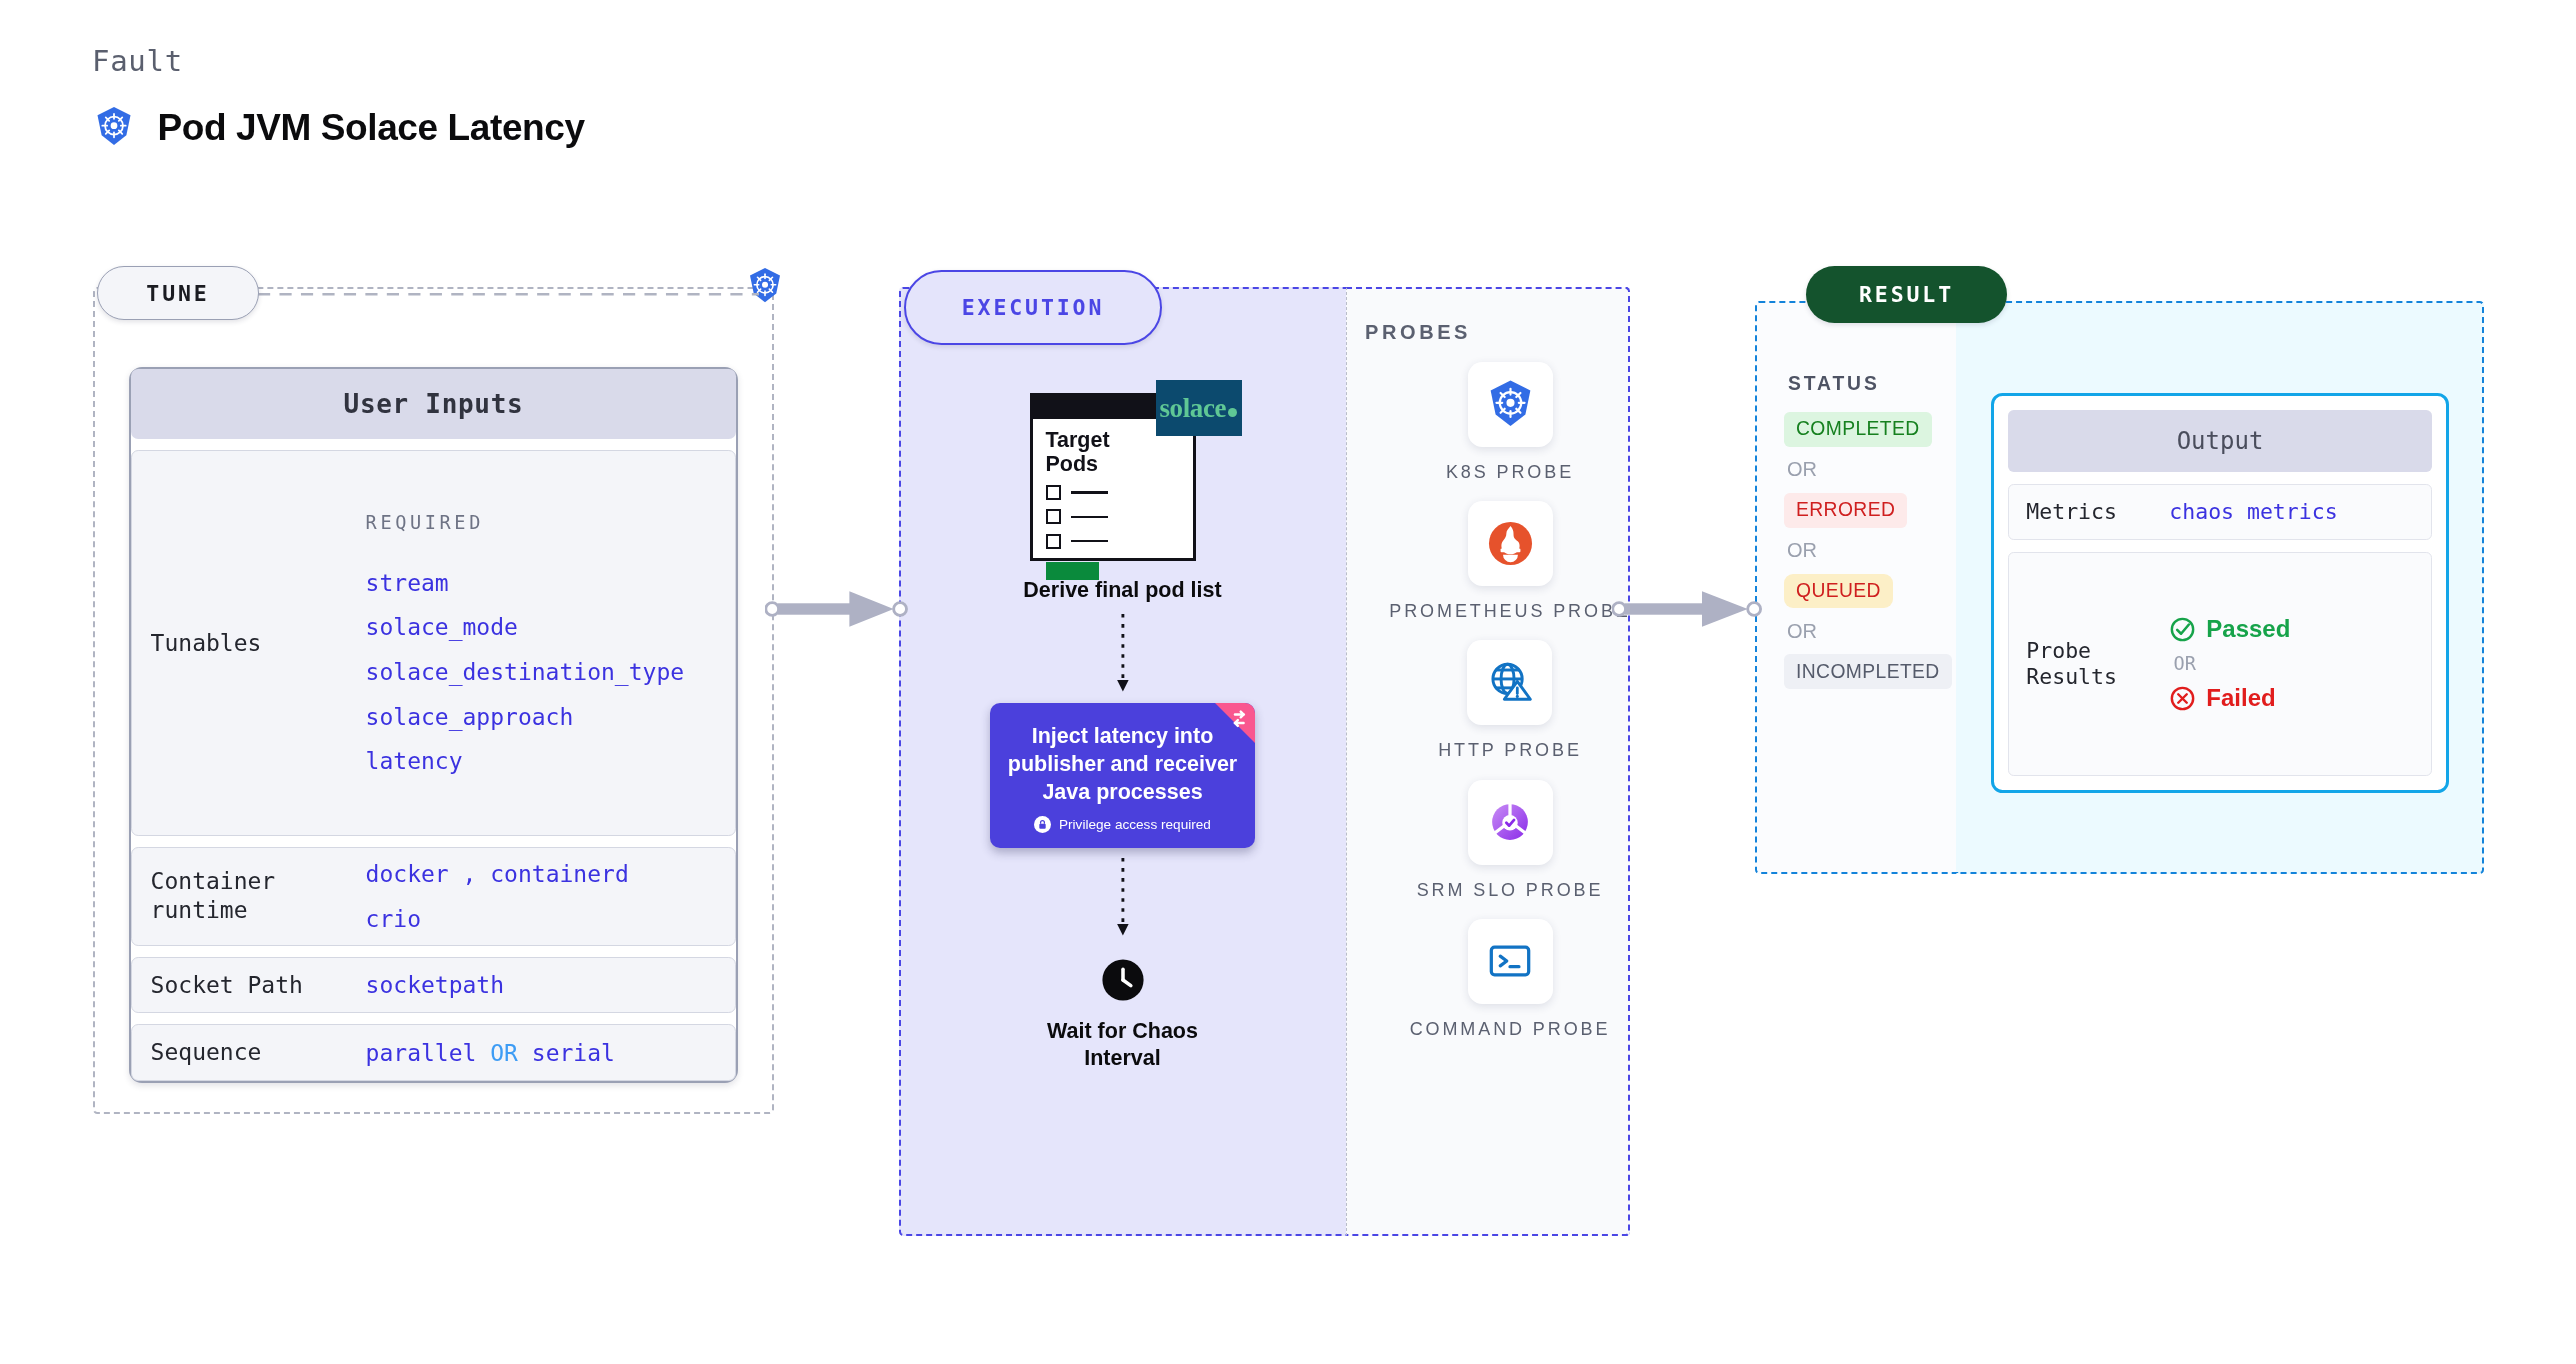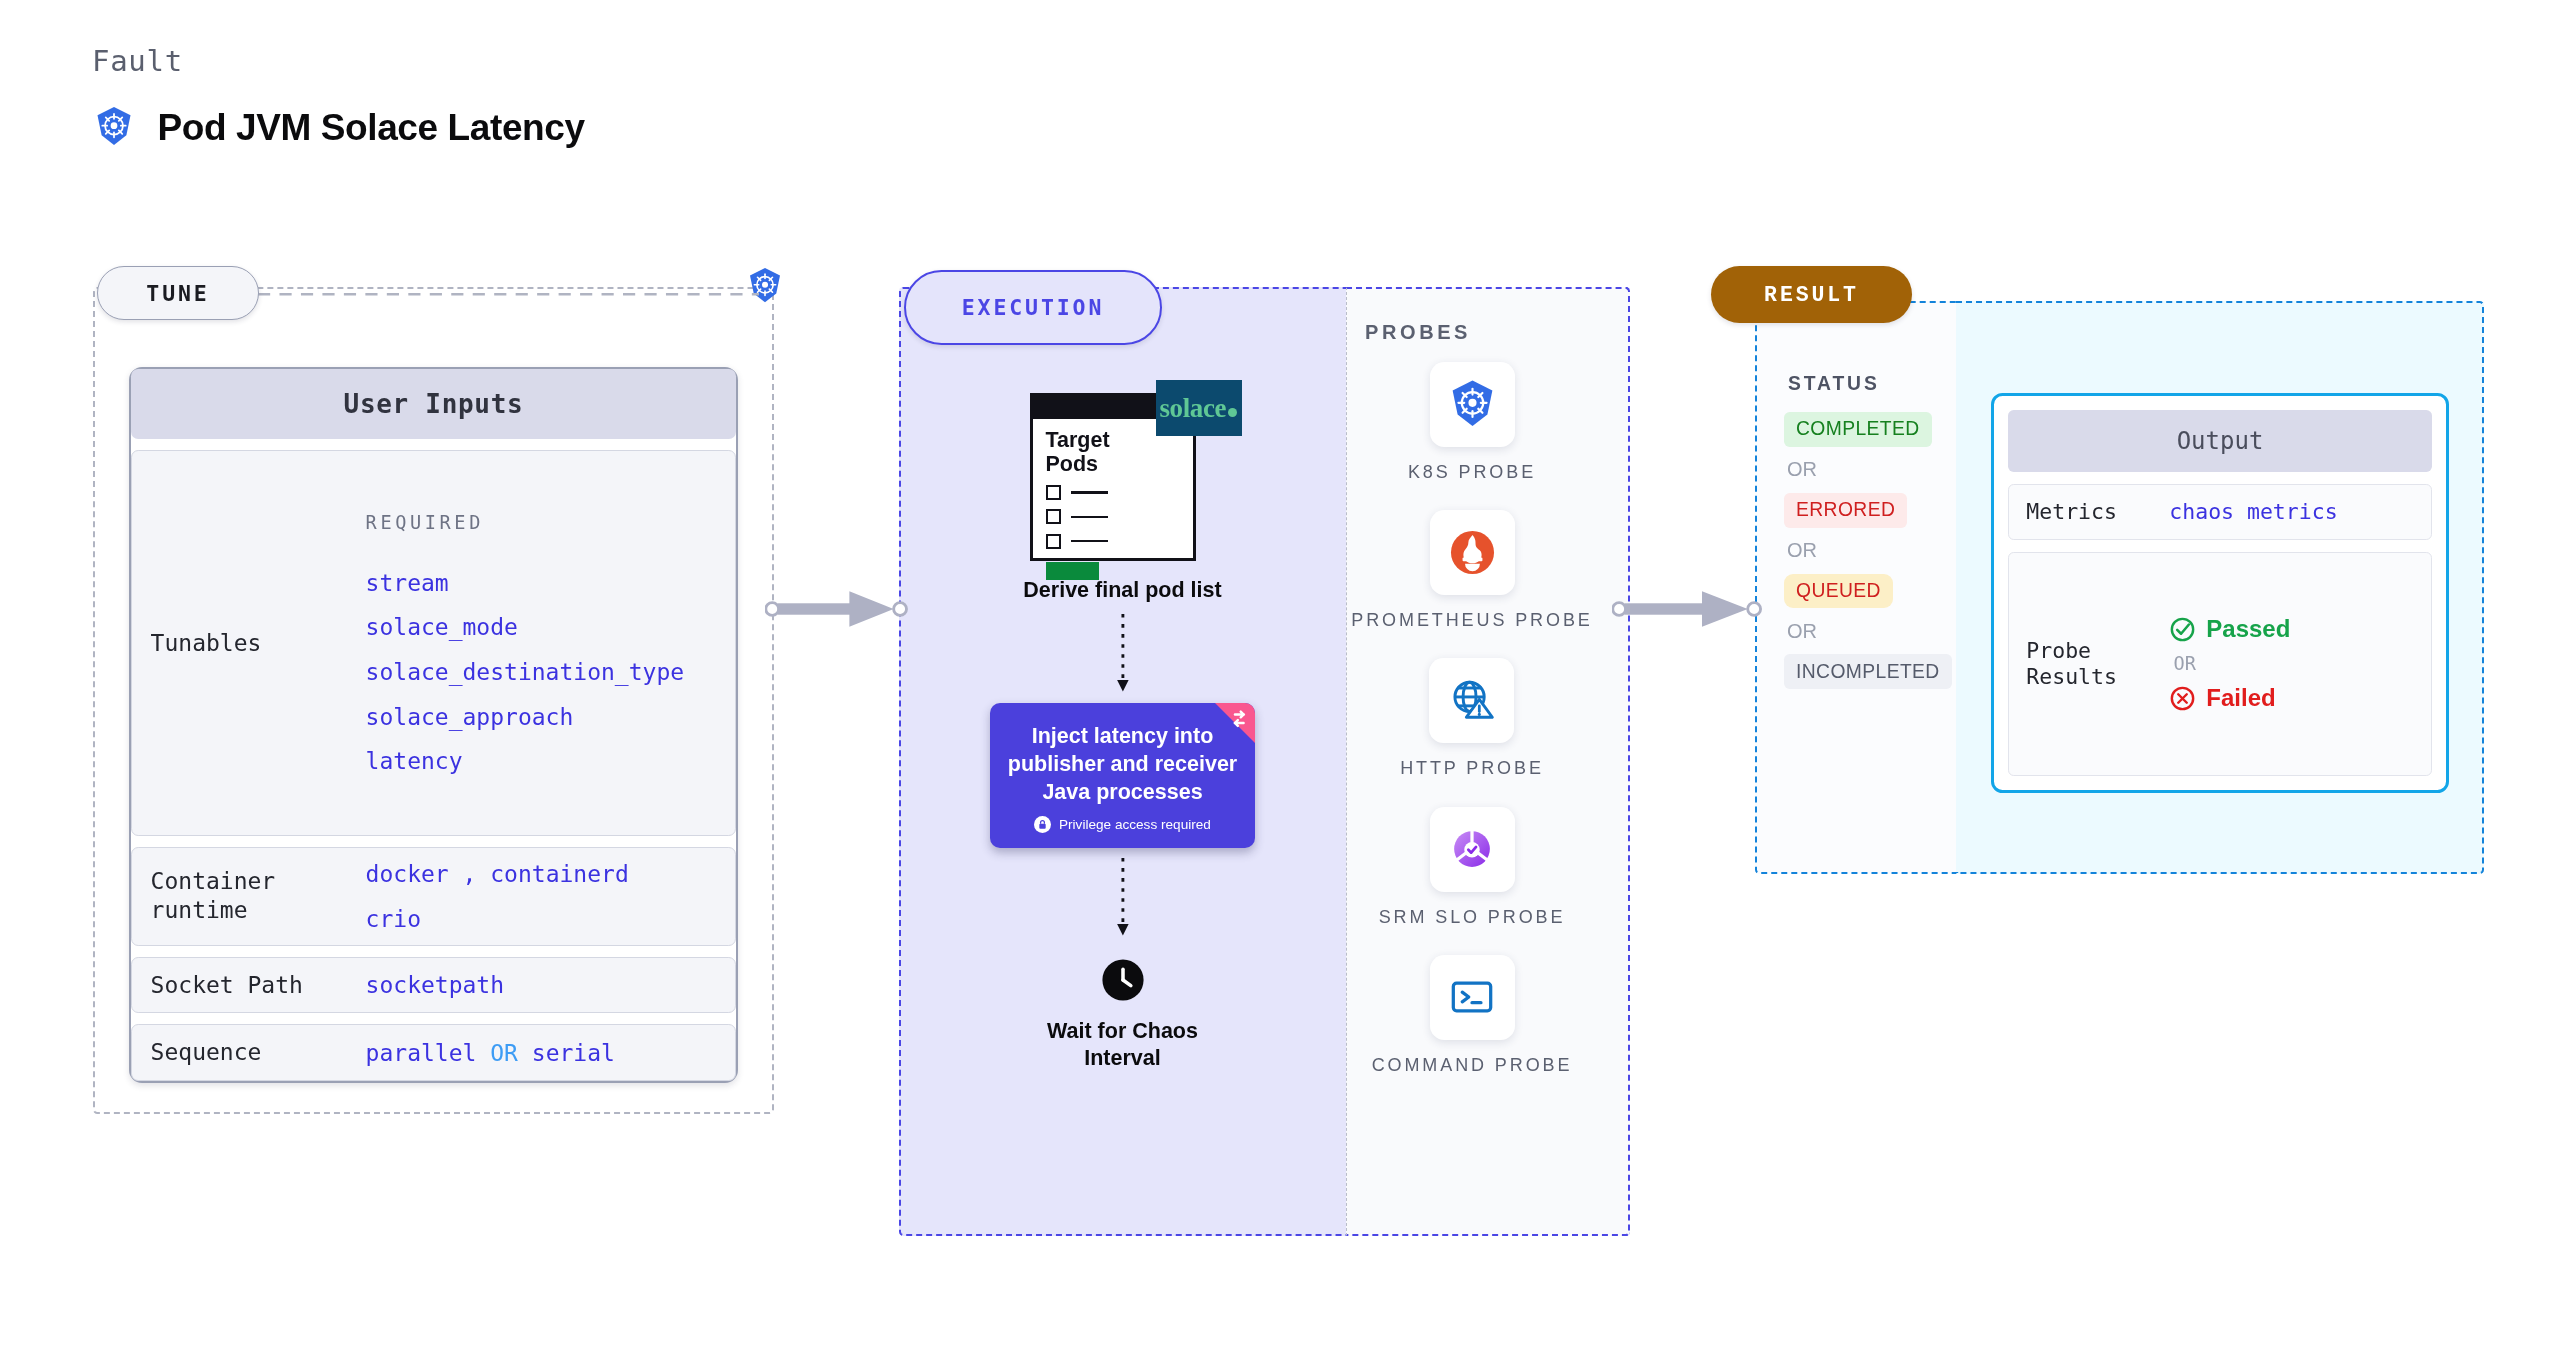--- a/index.html
+++ b/index.html
@@ -28,22 +28,22 @@
   }
   #tune-pill {
     left: 97px; top: 266px; width: 162px; height: 54px;
     background: #f4f5f9; border: 1.8px solid #9aa0b4; color: #1b1c22; font-size: 21.5px;
   }
   #execution-pill {
     left: 904px; top: 270px; width: 258px; height: 75px;
     background: #e4e4fb; border: 2.1px solid #4b46e5; color: #4b46e5; font-size: 21.5px;
   }
   #result-pill {
-    left: 1711px; top: 266px; width: 201px; height: 57px;
-    background: #a16207; color: #ffffff; font-size: 21.5px; border: none; font-family: Liberation Mono, monospace;
+    left: 1806px; top: 266px; width: 201px; height: 57px;
+    background: #14532d; color: #ffffff; font-size: 21.5px; border: none;
   }
 
   
   .region { position: absolute; }
   #tune-region {
     left: 93px; top: 287px; width: 681px; height: 827px;
     border: 2.1px dashed #b0b4c2; border-radius: 4.3px; background: transparent;
   }
   #exec-region {
     left: 899px; top: 287px; width: 731px; height: 949px;
@@ -144,22 +144,22 @@
   #ribbon { position: absolute; right: 0; top: 0; width: 40px; height: 40px; }
 
   #clock-wrap { margin-top: 11.5px; display: flex; flex-direction: column; align-items: center; }
 
   
   #probes-title {
     position: absolute; left: 1365px; top: 321px;
     font-size: 20px; color: #5b6070; letter-spacing: 3.6px; font-weight: 600;
   }
   #probes-list {
-    position: absolute; left: 1330px; top: 362px; width: 284px;
-    display: flex; flex-direction: column; align-items: center; gap: 25px;
+    position: absolute; left: 1368px; top: 362px; width: 284px;
+    display: flex; flex-direction: column; align-items: center; gap: 16px;
   }
   .probe-item { display: flex; flex-direction: column; align-items: center; }
   .probe-icon {
     width: 85px; height: 85px; background: #ffffff; border-radius: 14.3px;
     display: flex; align-items: center; justify-content: center;
     box-shadow: 0 2.9px 8.6px rgba(40,50,90,.12);
   }
   .probe-label {
     margin-top: 13px; font-size: 18px; color: #5b6070;
     letter-spacing: 2.9px; text-align: center; line-height: 1.4; font-weight: 500;

